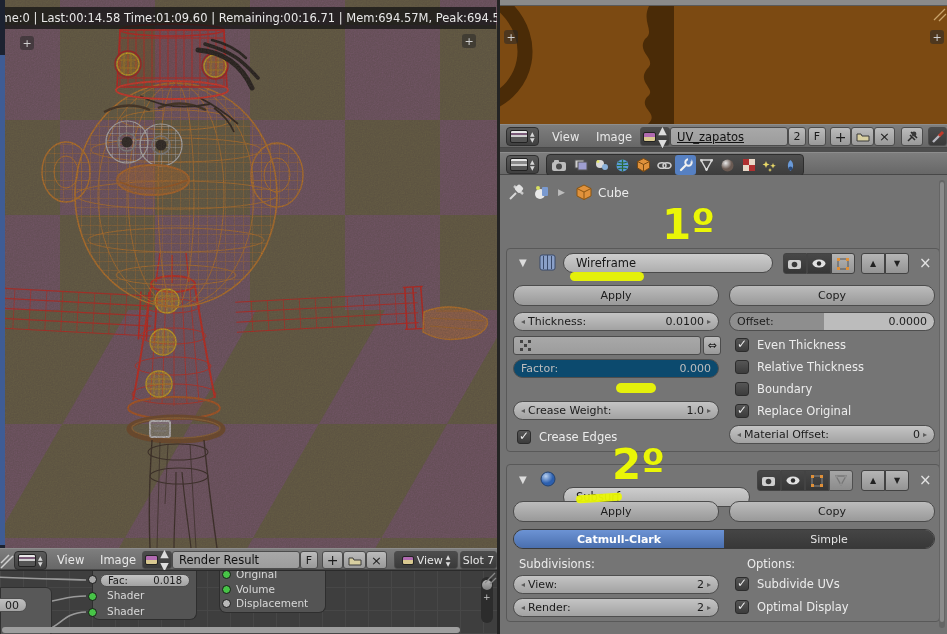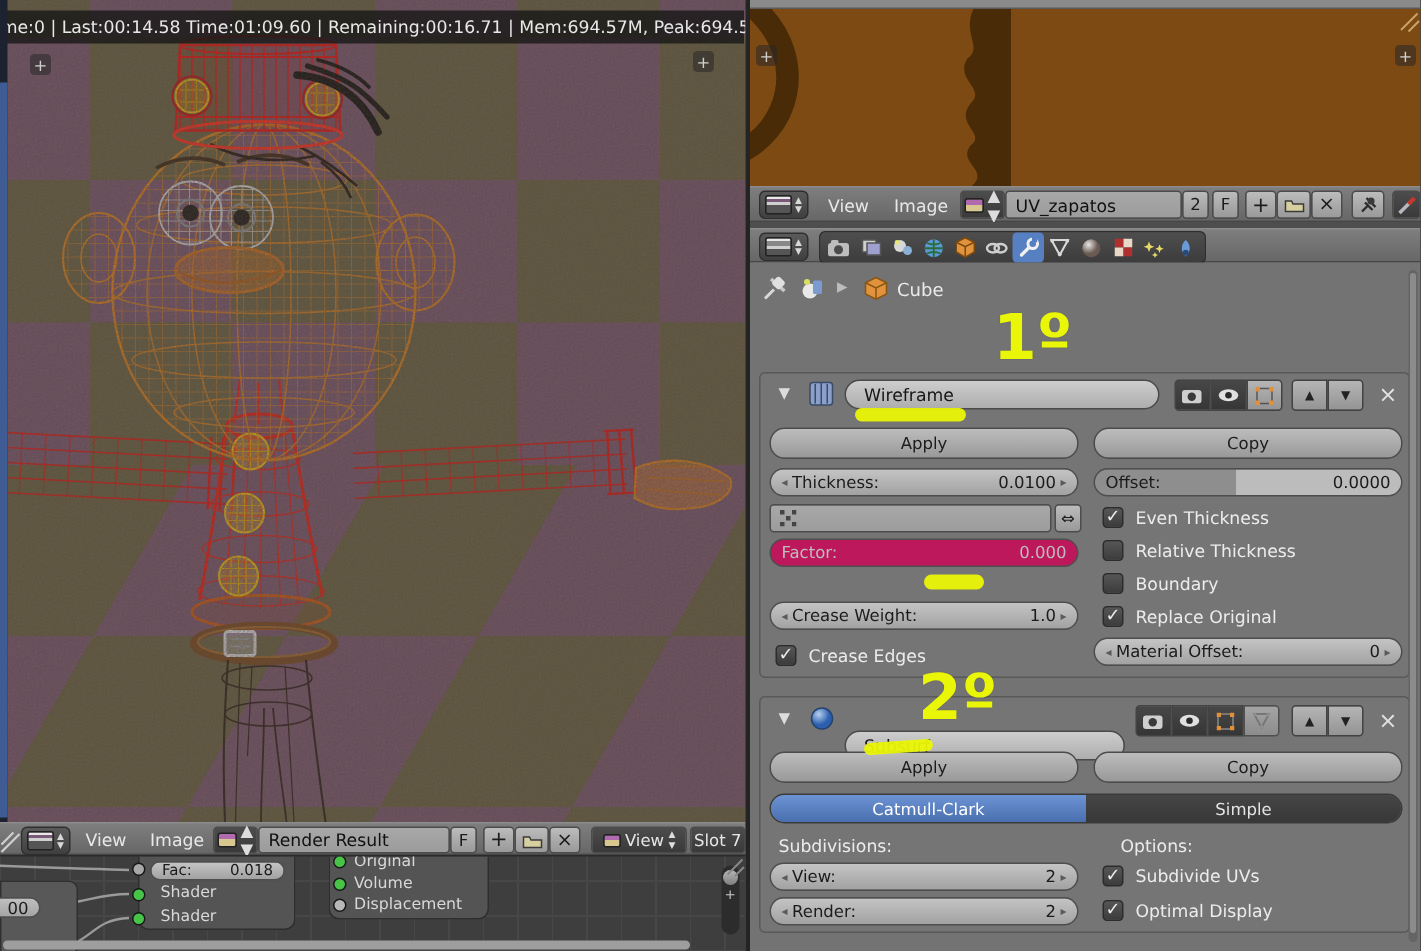--- a/index.html
+++ b/index.html
@@ -12,21 +12,21 @@
   .menu-label{color:#e8e8e8;font-size:11.5px;line-height:22px;cursor:default;}
   .btn{display:flex;align-items:center;justify-content:center;background:linear-gradient(#bcbcbc,#999);
        border:1px solid #4c4c4c;border-radius:3px;color:#1c1c1c;font-size:11px;}
   .btn.dark{background:linear-gradient(#4c4c4c,#3a3a3a);color:#e6e6e6;}
   .field{display:flex;align-items:center;background:linear-gradient(#a8a8a8,#9c9c9c);border:1px solid #4c4c4c;
          border-radius:3px;color:#111;padding:0 6px;font-size:11.5px;}
   .pill{display:flex;align-items:center;gap:3px;background:linear-gradient(#c4c4c4,#a2a2a2);border:1px solid #4e4e4e;
         border-radius:10px;color:#1b1b1b;padding:0 7px;font-size:11px;}
   .pill .pvalue{margin-left:auto;}
   .pill .arr{color:#5a5a5a;font-size:8px;}
-  .pill.disabled{background:#be185d;color:#bdbdbd;}
+  .pill.disabled{background:#0c4a6e;color:#bdbdbd;}
   .chk{width:14px;height:14px;border-radius:3px;background:linear-gradient(#565656,#3c3c3c);
        border:1px solid #2c2c2c;position:relative;flex:none;}
   .chk.checked::after{content:"✓";position:absolute;left:1px;top:-2px;color:#ececec;font-size:12px;font-weight:bold;}
   .chkrow{display:flex;align-items:center;gap:8px;position:absolute;}
   .lblw{color:#ececec;font-size:11.5px;}
   .panel{position:absolute;border:1px solid #595959;border-radius:4px;background:#757575;}
   .name-field{display:flex;align-items:center;background:linear-gradient(#cdcdcd,#aeaeae);border:1px solid #4a4a4a;
               border-radius:10px;color:#161616;padding:0 12px;font-size:11.5px;}
   .iconbtn{display:flex;align-items:center;justify-content:center;border:1px solid #434343;
            background:linear-gradient(#b5b5b5,#949494);}
@@ -350,21 +350,21 @@
     <div class="abs editorbtn" style="left:6px;top:2px;">
       <span class="preview"></span>
       <span class="ud">▲<br>▼</span>
     </div>
     <span class="abs menu-label" style="left:52px;top:1px;">View</span>
     <span class="abs menu-label" style="left:96px;top:1px;">Image</span>
     <div class="abs btn dark" style="left:140px;top:2px;width:30px;height:19px;gap:2px;">
       <span style="width:13px;height:10px;border-radius:2px;background:linear-gradient(#b06ab0 0 45%,#d8c890 45%);border:1px solid #222;"></span>
       <span class="ud" style="color:#ddd;">▲<br>▼</span>
     </div>
-    <div class="abs field" style="left:170px;top:2px;width:118px;height:19px;">
+    <div class="abs field" style="left:170px;top:2px;width:118px;height:19px;text-decoration:underline;">
       <span>UV_zapatos</span>
     </div>
     <div class="abs btn" style="left:288px;top:2px;width:18px;height:19px;">2</div>
     <div class="abs btn" style="left:308px;top:2px;width:18px;height:19px;">F</div>
     <div class="abs btn" style="left:330px;top:2px;width:21px;height:19px;font-size:14px;">+</div>
     <div class="abs btn" style="left:351px;top:2px;width:23px;height:19px;">
       <svg width="14" height="11">
           <path d="M1,3 h4 l1,2 h7 v5 h-12z" fill="#d8cfa0" stroke="#3a3a3a"></path>
         </svg>
     </div>
@@ -649,21 +649,21 @@
     <div class="abs" style="left:354px;top:5px;display:flex;">
       <span class="iconbtn" style="width:24px;height:21px;border-radius:3px 0 0 3px;font-size:8px;color:#222;">▲</span>
       <span class="iconbtn" style="width:24px;height:21px;border-radius:0 3px 3px 0;font-size:8px;color:#222;">▼</span>
     </div>
     <span class="abs xglyph" style="left:412px;top:6px;">×</span>
 
     <div class="abs btn" style="left:6px;top:36px;width:206px;height:21px;border-radius:10px;">Apply</div>
     <div class="abs btn" style="left:222px;top:36px;width:206px;height:21px;border-radius:10px;">Copy</div>
 
     <div class="abs" style="left:6px;top:64px;width:422px;height:20px;display:flex;border:1px solid #3a3a3a;border-radius:10px;overflow:hidden;">
-      <div style="flex:1;background:linear-gradient(#6c93d4,#4a6fae);color:#fff;display:flex;align-items:center;justify-content:center;">Catmull-Clark</div>
+      <div style="flex:1;background:linear-gradient(#6c93d4,#4a6fae);color:#fff;display:flex;align-items:center;justify-content:center;font-weight:bold;">Catmull-Clark</div>
       <div style="flex:1;background:linear-gradient(#454545,#383838);color:#e4e4e4;display:flex;align-items:center;justify-content:center;">Simple</div>
     </div>
 
     <span class="abs lblw" style="left:12px;top:92px;">Subdivisions:</span>
     <span class="abs lblw" style="left:240px;top:92px;">Options:</span>
 
     <div class="abs pill" style="left:6px;top:110px;width:206px;height:19px;">
       <span class="arr">◂</span>
       <span>View:</span>
       <span class="pvalue">2</span>

